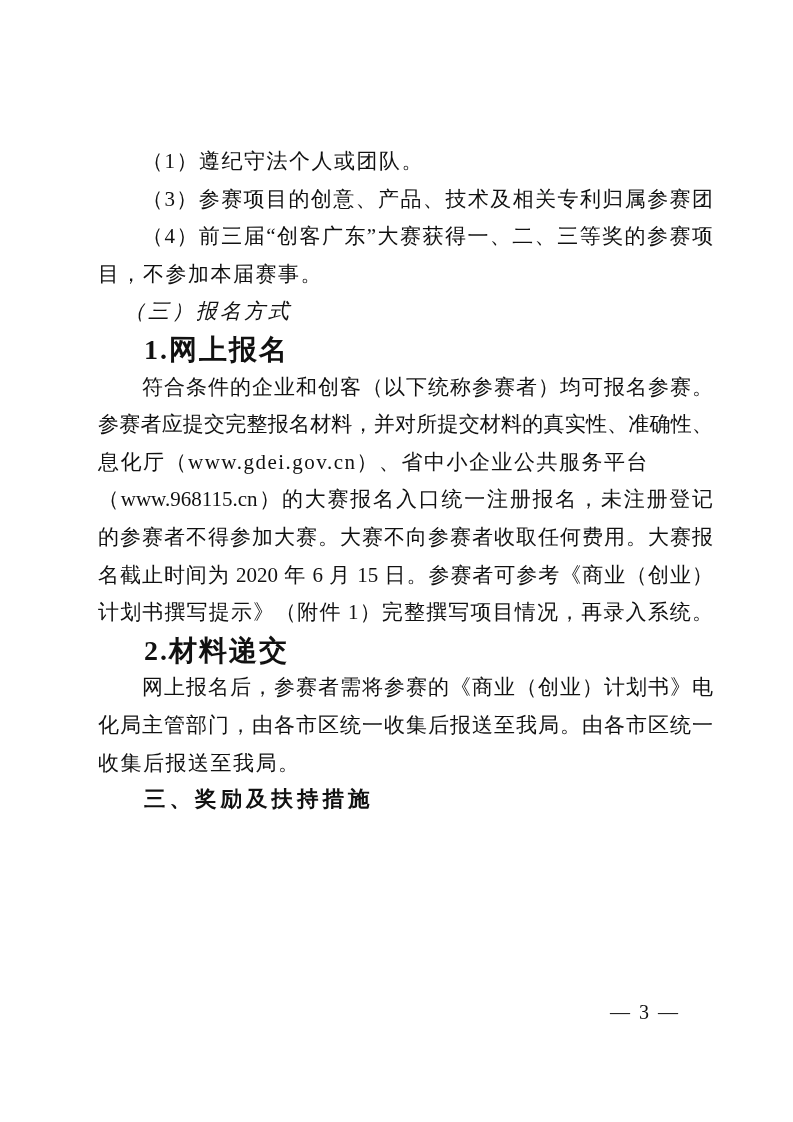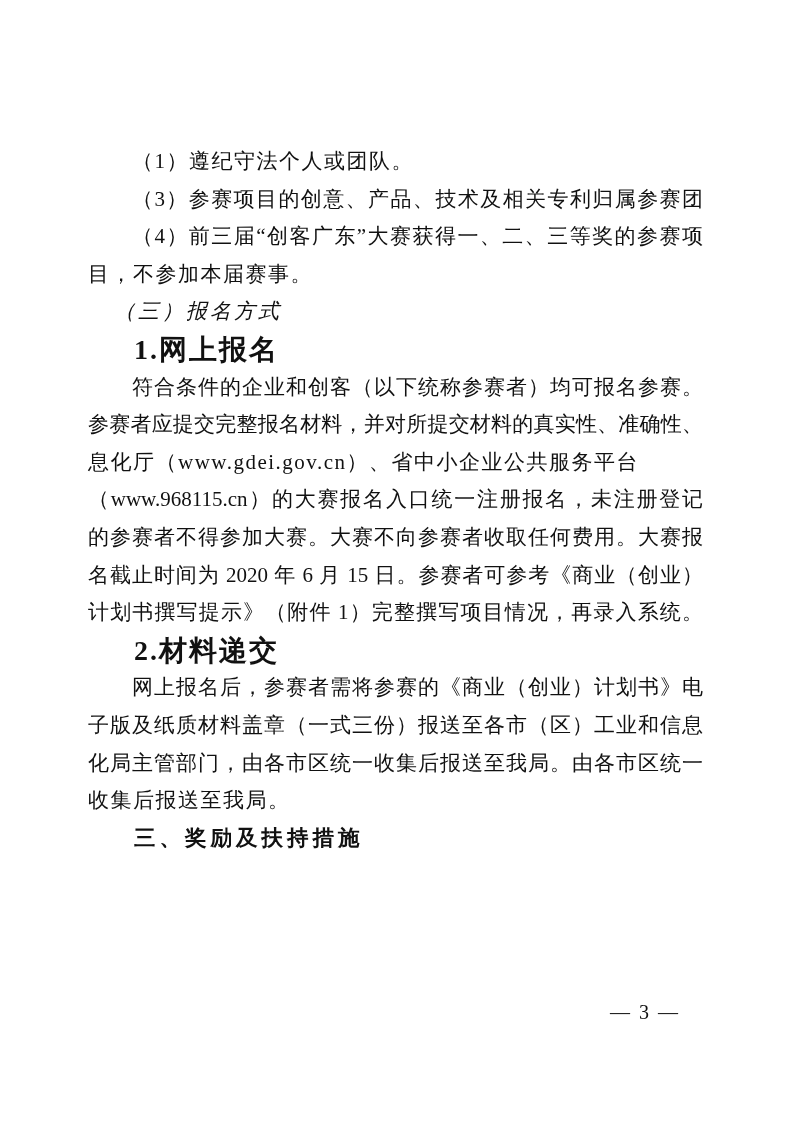--- a/index.html
+++ b/index.html
@@ -7,21 +7,21 @@
     position:relative;
     width:793px;height:1122px;
     background:#ffffff;
     margin:0 auto;
     font-family:"Liberation Serif","DejaVu Serif",serif;
     color:#111111;
     overflow:hidden;
   }
   .content{
     position:absolute;
-    left:88px;top:143px;
+    left:98px;top:143px;
     width:615px;
   }
   .line{
     font-size:21px;
     line-height:37.6px;
     letter-spacing:1.5px;
     white-space:normal;
     text-align:left;
   }
   
@@ -41,21 +41,21 @@
   }
   
   .bhead{
     font-weight:bold;
     font-size:28px;
     letter-spacing:2px;
     text-indent:46px;
   }
   
   .hei{
-    font-family:Liberation Sans, sans-serif;
+    font-family:Liberation Mono, monospace;
     font-weight:bold;
     font-size:21.5px;
     letter-spacing:4px;
     text-indent:46px;
   }
   .page-number{
     position:absolute;
     left:610px;top:1001px;
     font-size:20px;
     letter-spacing:2px;
@@ -75,19 +75,18 @@
     <div class="line bhead">1.网上报名</div>
     <div class="line ind j">符合条件的企业和创客（以下统称参赛者）均可报名参赛。</div>
     <div class="line j">参赛者应提交完整报名材料，并对所提交材料的真实性、准确性、</div>
     <div class="line">息化厅（www.gdei.gov.cn）、省中小企业公共服务平台</div>
     <div class="line j">（www.968115.cn）的大赛报名入口统一注册报名，未注册登记</div>
     <div class="line j">的参赛者不得参加大赛。大赛不向参赛者收取任何费用。大赛报</div>
     <div class="line j">名截止时间为 2020 年 6 月 15 日。参赛者可参考《商业（创业）</div>
     <div class="line j">计划书撰写提示》（附件 1）完整撰写项目情况，再录入系统。</div>
     <div class="line bhead">2.材料递交</div>
     <div class="line ind j">网上报名后，参赛者需将参赛的《商业（创业）计划书》电</div>
-    <div class="line j">子版及纸质材料盖章（一式三份）报送至各市（区）工业和信息</div>
     <div class="line j">化局主管部门，由各市区统一收集后报送至我局。由各市区统一</div>
     <div class="line">收集后报送至我局。</div>
     <div class="line hei">三、奖励及扶持措施</div>
   </div>
   <div class="page-number">— 3 —</div>
 </div>
 
 </body></html>

